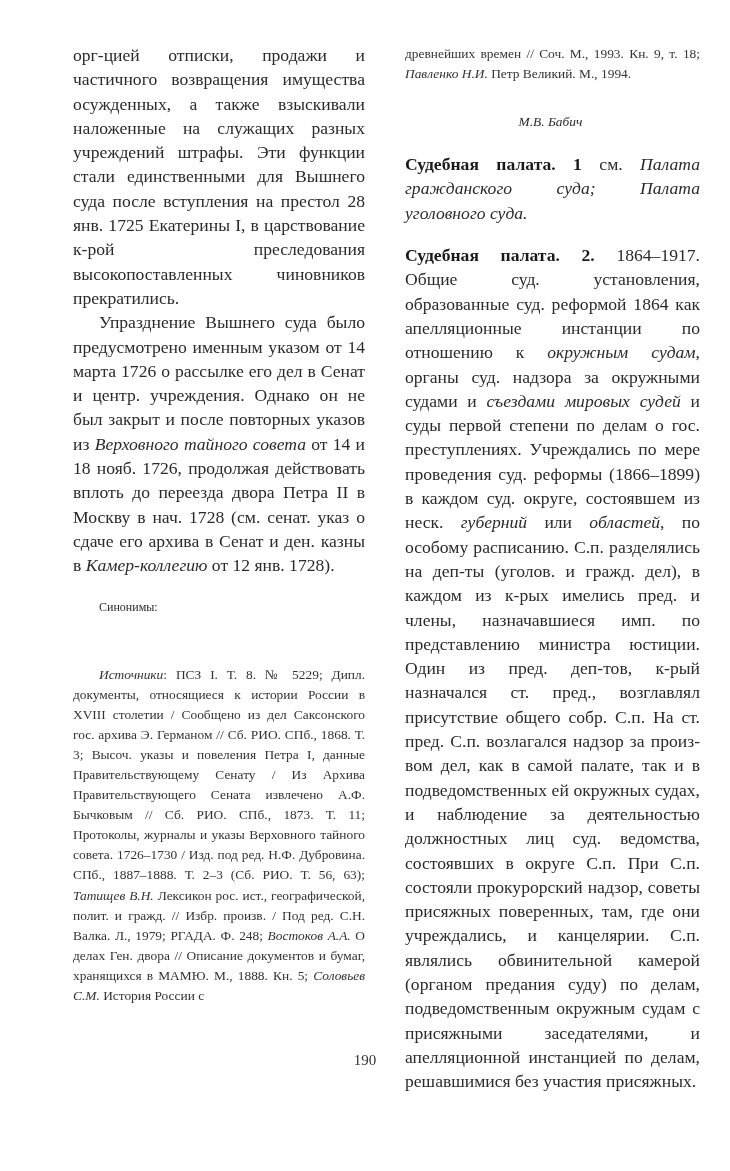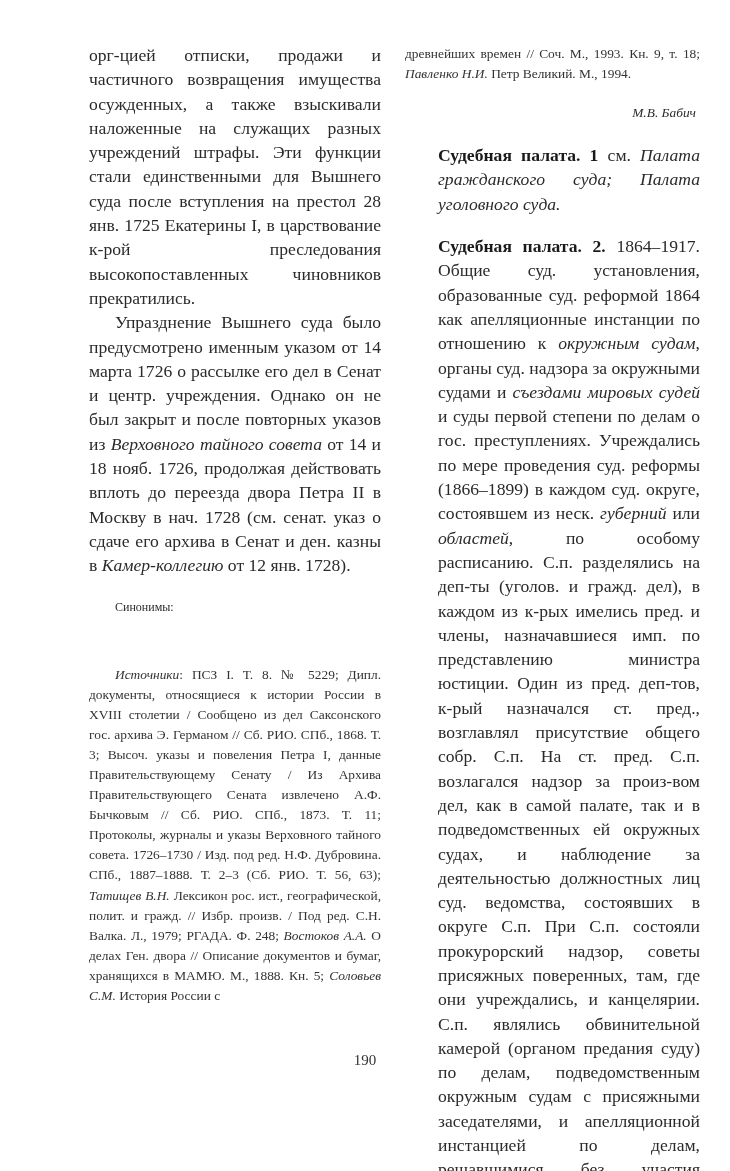--- a/index.html
+++ b/index.html
@@ -2,38 +2,38 @@
 <html><head>
 <meta charset="utf-8">
 <style>
   html, body { margin: 0; padding: 0; background: #ffffff; }
   body {
     width: 730px; height: 1171px; position: relative; overflow: hidden;
     font-family: "Liberation Serif", "DejaVu Serif", serif;
     color: #2a2a2a;
   }
   .col { position: absolute; top: 0; }
-  .col-left { left: 89px; width: 292px; top: 43px; }
+  .col-left { left: 73px; width: 292px; top: 43px; }
   .col-right { left: 405px; width: 295px; top: 44px; }
   .p {
     font-size: 17.6px; line-height: 24.3px; text-align: justify;
     margin: 0; hyphens: manual;
   }
   .p.indent { text-indent: 26px; }
   .small {
     font-size: 13.4px; line-height: 20.1px; text-align: justify; margin: 0;
     color: #333;
   }
   .small.indent { text-indent: 26px; margin-top: 46px; }
   i, .it { font-style: italic; }
   b, .bd { font-weight: bold; color: #1a1a1a; }
   .syn-label { font-size: 12px; line-height: 24px; margin: 17px 0 0 26px; }
   .syn-text { font-size: 17.6px; line-height: 24px; text-align: justify; margin: 0 0 0 26px; }
-  .author { text-align: right; font-style: italic; font-size: 13.4px; line-height: 20px; margin: 19px 0 0 0; padding-right: 4px; }
-  .entry { margin-top: 16px; margin-left: 33px; }
+  .author { text-align: center; font-style: italic; font-size: 13.4px; line-height: 20px; margin: 28px 0 0 0; padding-right: 4px; }
+  .entry { margin-top: 16px; }
   .page-num {
     position: absolute; left: 0; width: 730px; top: 1052px;
     text-align: center; font-size: 15px; color: #333;
   }
   .gap-sources { margin-top: 17px; }
 </style>
 </head>
 <body>
 
 <div class="col col-left">

